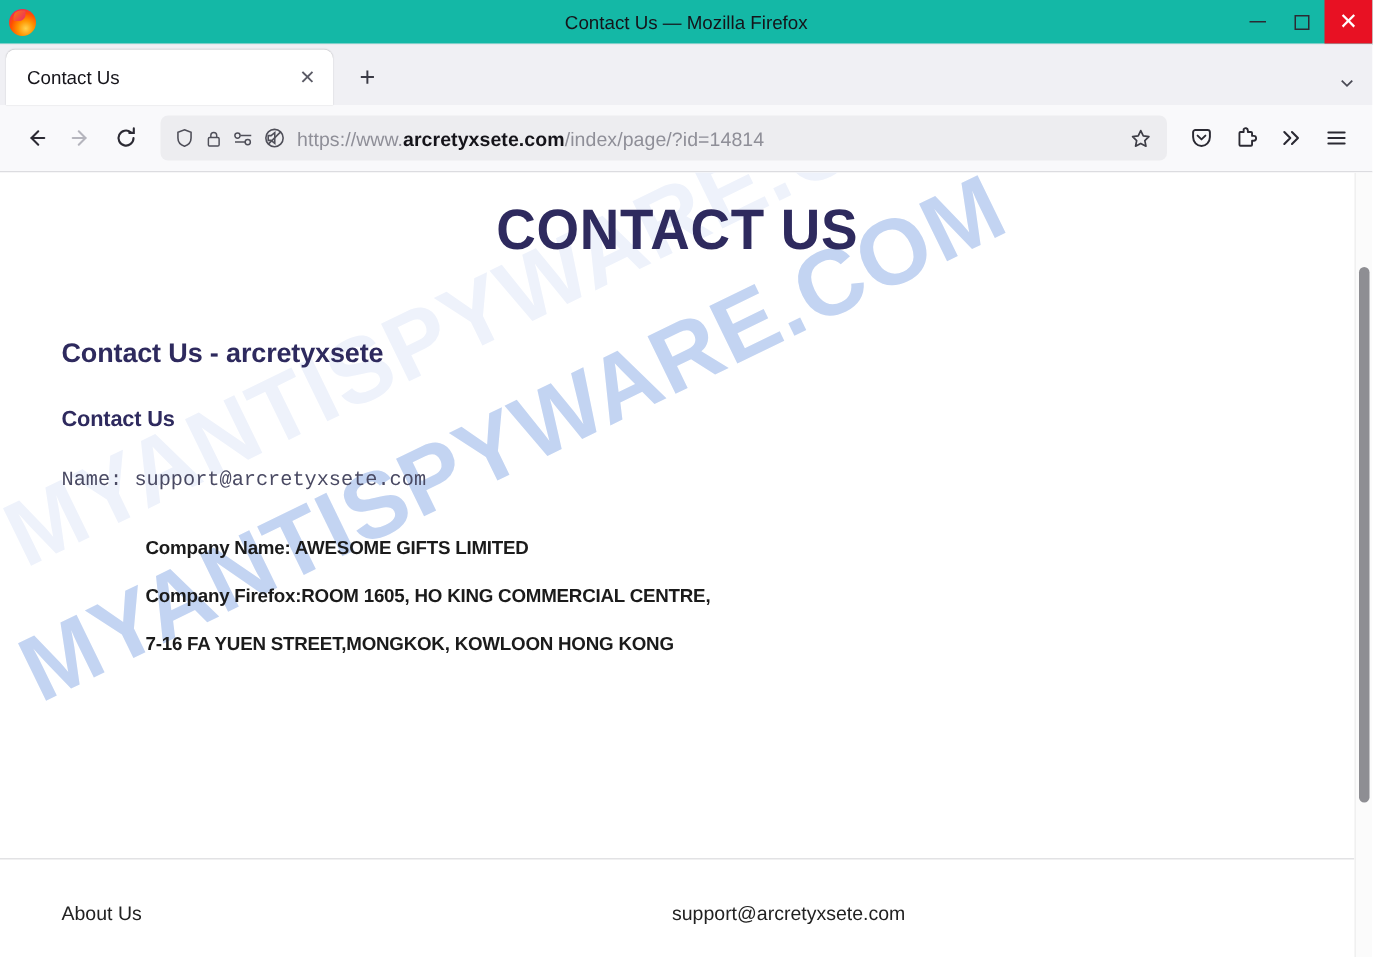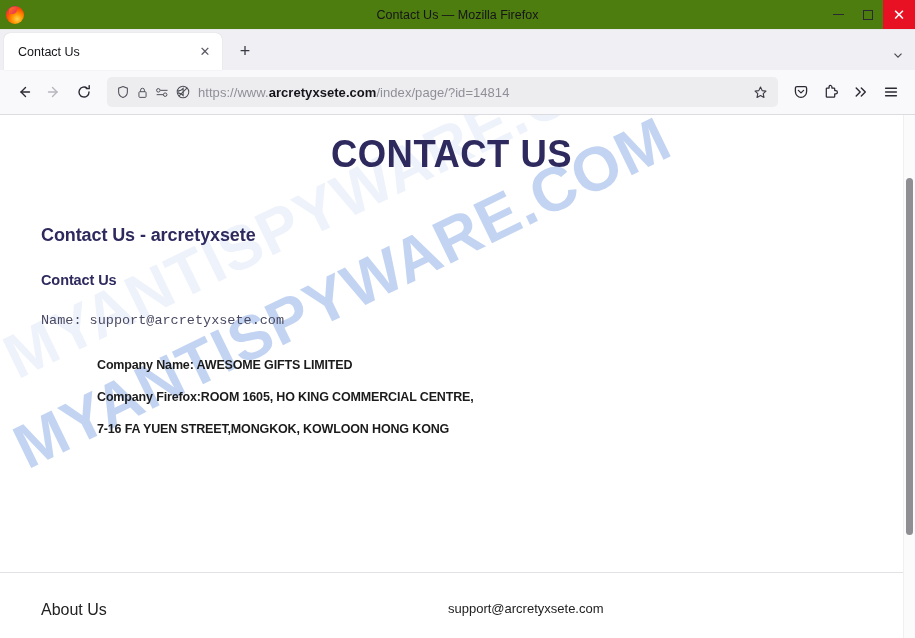--- a/index.html
+++ b/index.html
@@ -8,21 +8,21 @@
     width: 915px;
     height: 638px;
     overflow: hidden;
     font-family: "Liberation Sans", sans-serif;
     background: #ffffff;
   }
 
   
   .titlebar {
     height: 30px;
-    background: #4d7c0f;
+    background: #14b8a6;
     display: flex;
     align-items: center;
     position: relative;
     border-bottom: 1px solid #e8e8ec;
   }
   .ff-logo {
     width: 18px; height: 18px;
     margin-left: 6px;
     border-radius: 50%;
     background:
@@ -273,21 +273,21 @@
   .footer-row {
     display: flex;
     padding-top: 28px;
   }
   .footer-links {
     margin-left: 41px;
     width: 380px;
   }
   .footer-links a {
     display: block;
-    font-size: 16px;
+    font-size: 13px;
     color: #222222;
     text-decoration: none;
     margin-bottom: 30px;
   }
   .footer-email {
     font-size: 13px;
     color: #222222;
     margin-left: 27px;
   }
 

